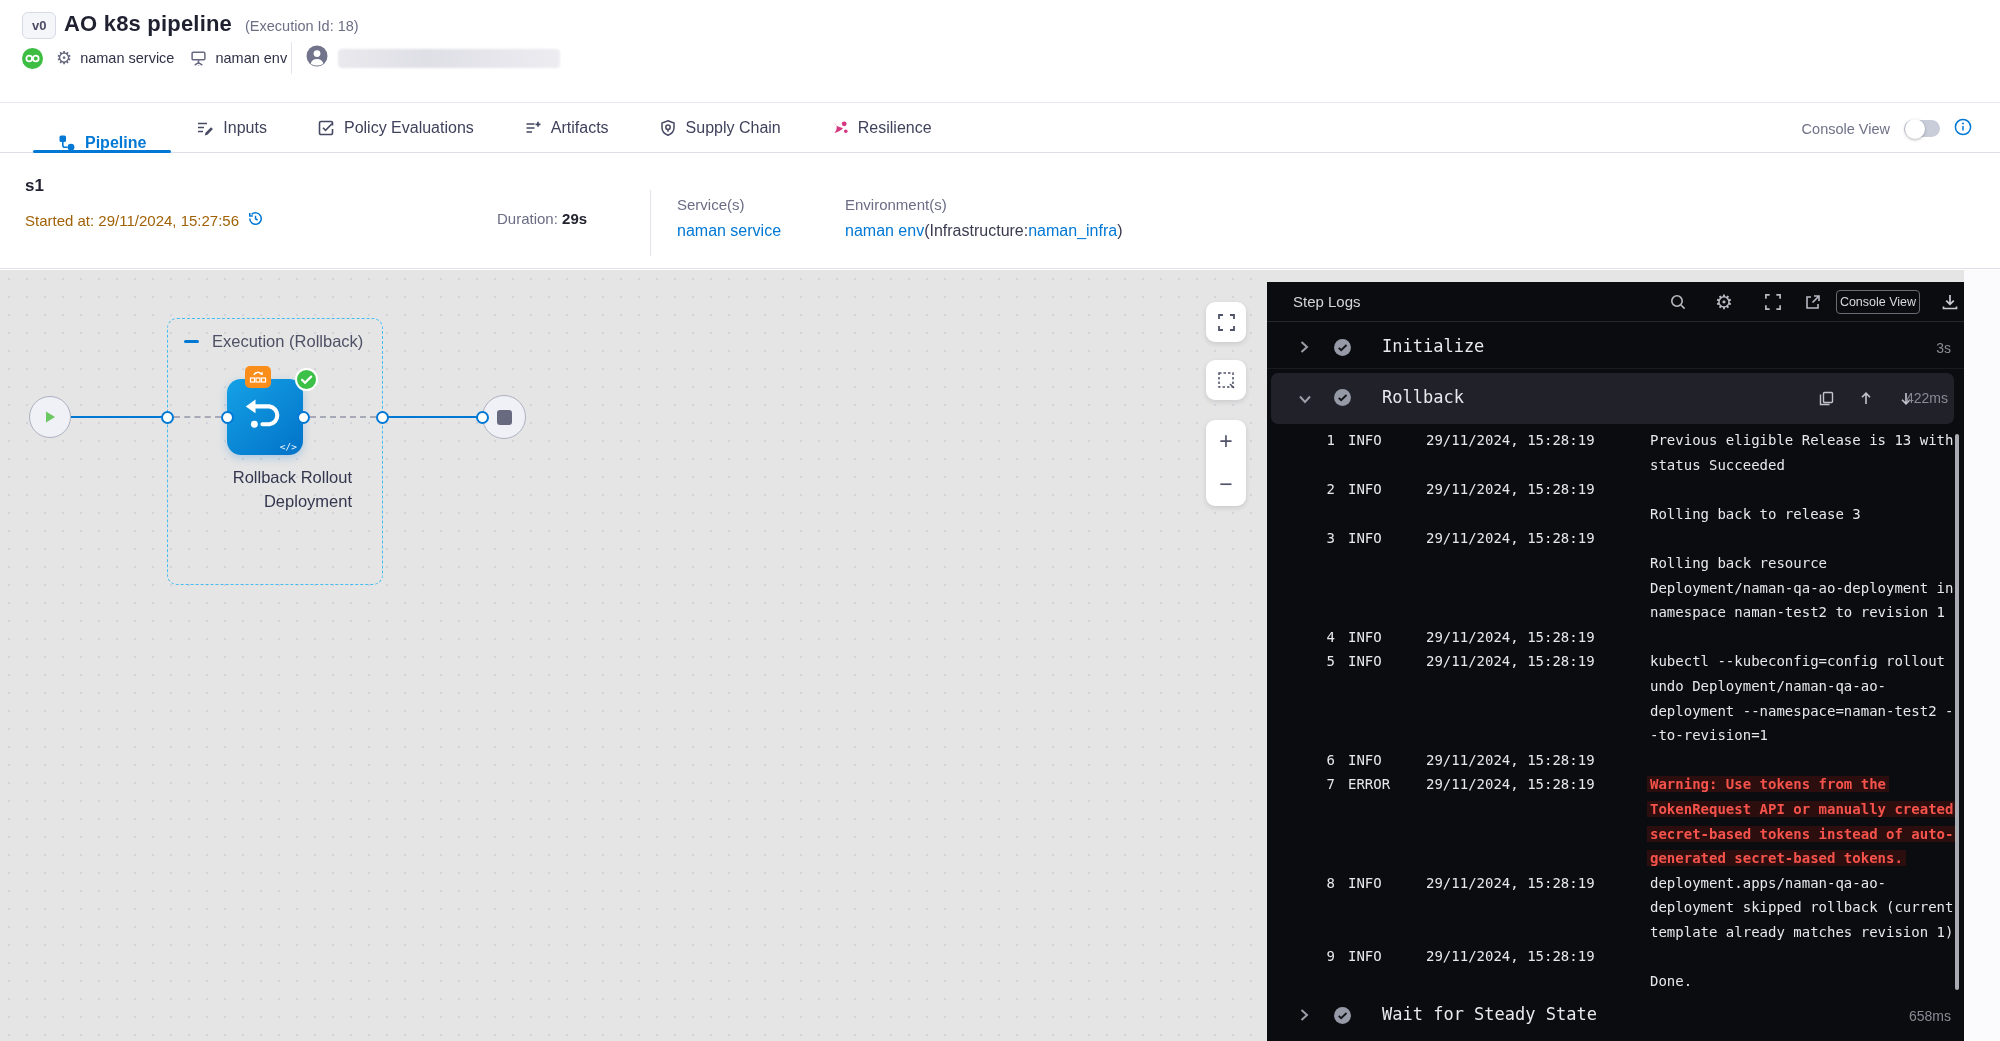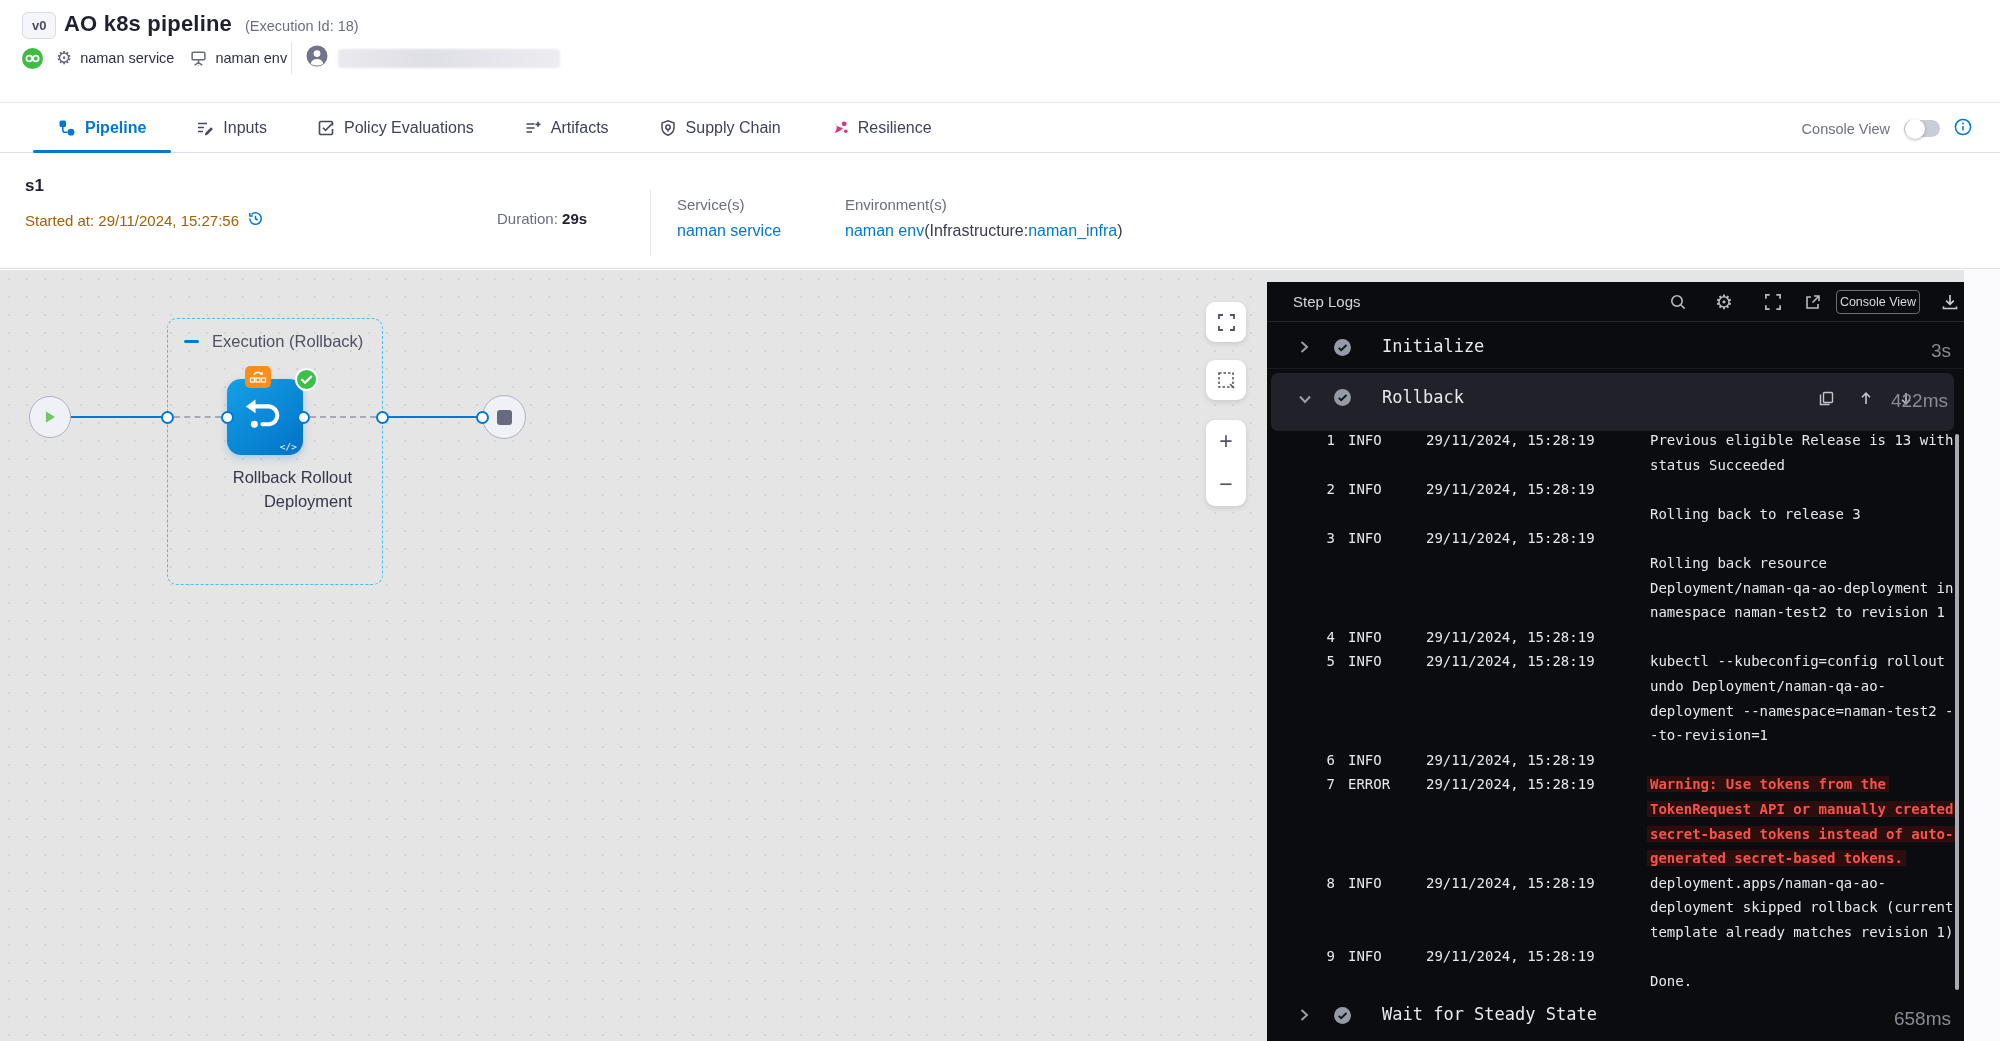--- a/index.html
+++ b/index.html
@@ -18,21 +18,21 @@
   .hlabel { font-size:14.5px; color:#2f3147; margin:0 0 0 8px; }
   .hdr-divider { position:absolute; left:291px; top:42px; width:1px; height:32px; background:#e3e4ec; }
   .avatar-wrap { position:absolute; left:306px; top:45px; }
   .blur-pill { position:absolute; left:338px; top:49px; width:222px; height:19px; border-radius:4px;
                background:linear-gradient(90deg,#e9e9ee,#dfdfe6 40%,#e7e7ed 75%,#ececf1); filter:blur(1.2px); }
   .gear-glyph { font-size:18px; color:#676980; line-height:1; }
 
   
   .tabbar { position:absolute; left:0; top:104px; width:2000px; height:49px; background:#fff; border-bottom:1px solid #dcdeea; display:flex; align-items:stretch; padding-left:33px; }
   .tab { position:relative; display:flex; align-items:center; gap:9px; padding:0 25px; font-size:16px; color:#40425c; cursor:default; }
-  .tab.active { color:#0278d5; font-weight:700; }
+  .tab.active { color:#0278d5; font-weight:700;align-items:flex-end; }
   .tab.active::after { content:""; position:absolute; left:0; right:0; bottom:-1px; height:3px; background:#0278d5; border-radius:2px; }
   .tab svg { display:block; }
   .tab-right { position:absolute; right:28px; top:0; height:49px; display:flex; align-items:center; gap:14px; }
   .cv-label { font-size:14.5px; color:#6e7087; }
   .toggle { width:36px; height:17px; border-radius:9px; background:#c9cdd9; position:relative; }
   .toggle .knob { position:absolute; left:1px; top:-1.5px; width:20px; height:20px; border-radius:50%; background:#fff;
                   box-shadow:0 1px 3px rgba(40,41,61,.35); }
 
   
   .stagebar { position:absolute; left:0; top:154px; width:2000px; height:115px; background:#fff; border-bottom:1px solid #dee0ea; }
@@ -81,23 +81,23 @@
   .logpanel { position:absolute; left:1267px; top:282px; width:697px; height:759px; background:#0b0c0f; color:#d6d7de; }
   .lp-header { position:absolute; left:0; top:0; width:697px; height:40px; border-bottom:1px solid #26272e; }
   .lp-title { position:absolute; left:26px; top:11px; font-size:15px; color:#d4d5dc; }
   .lp-ic { position:absolute; top:9px; width:22px; height:22px; display:flex; align-items:center; justify-content:center; }
   .cv-btn { position:absolute; left:569px; top:8px; width:84px; height:24px; border:1px solid #6a6b75; border-radius:4px;
             color:#d8d9e0; font-size:12.5px; display:flex; align-items:center; justify-content:center; }
   .step-row { position:absolute; left:0; width:697px; height:42px; }
   .step-row .chev { position:absolute; left:31px; top:13px; }
   .step-row .chk { position:absolute; left:66px; top:11px; }
   .step-name { position:absolute; left:115px; top:9px; font-family:"DejaVu Sans Mono",monospace; font-size:17px; color:#e8e9ee; }
-  .step-dur { position:absolute; right:13px; top:13px; font-size:19px; color:#898a94; }
+  .step-dur { position:absolute; right:13px; top:13px; font-size:14px; color:#898a94; }
   .row-init { top:45px; border-bottom:1px solid #1a1b21; }
-  .row-rollback { top:91px; height:58px; }
+  .row-rollback { top:91px; height:51px; }
   .rb-bg { position:absolute; left:4px; right:10px; top:0; bottom:0; background:#212229; border-radius:7px; }
   .rb-ic { position:absolute; top:15px; width:20px; height:20px; display:flex; align-items:center; justify-content:center; }
   .row-wait { top:713px; }
   .log-body { position:absolute; left:0; top:147px; width:697px; height:566px; font-family:"DejaVu Sans Mono",monospace; font-size:14px; }
   .log-row { position:relative; height:24.6px; }
   .log-row span { position:absolute; top:3px; white-space:pre; color:#e7e8ec; }
   .log-row .ln { left:20px; width:48px; text-align:right; }
   .log-row .lvl { left:81px; }
   .log-row .tm { left:159px; }
   .log-row .msg { left:383px; }

